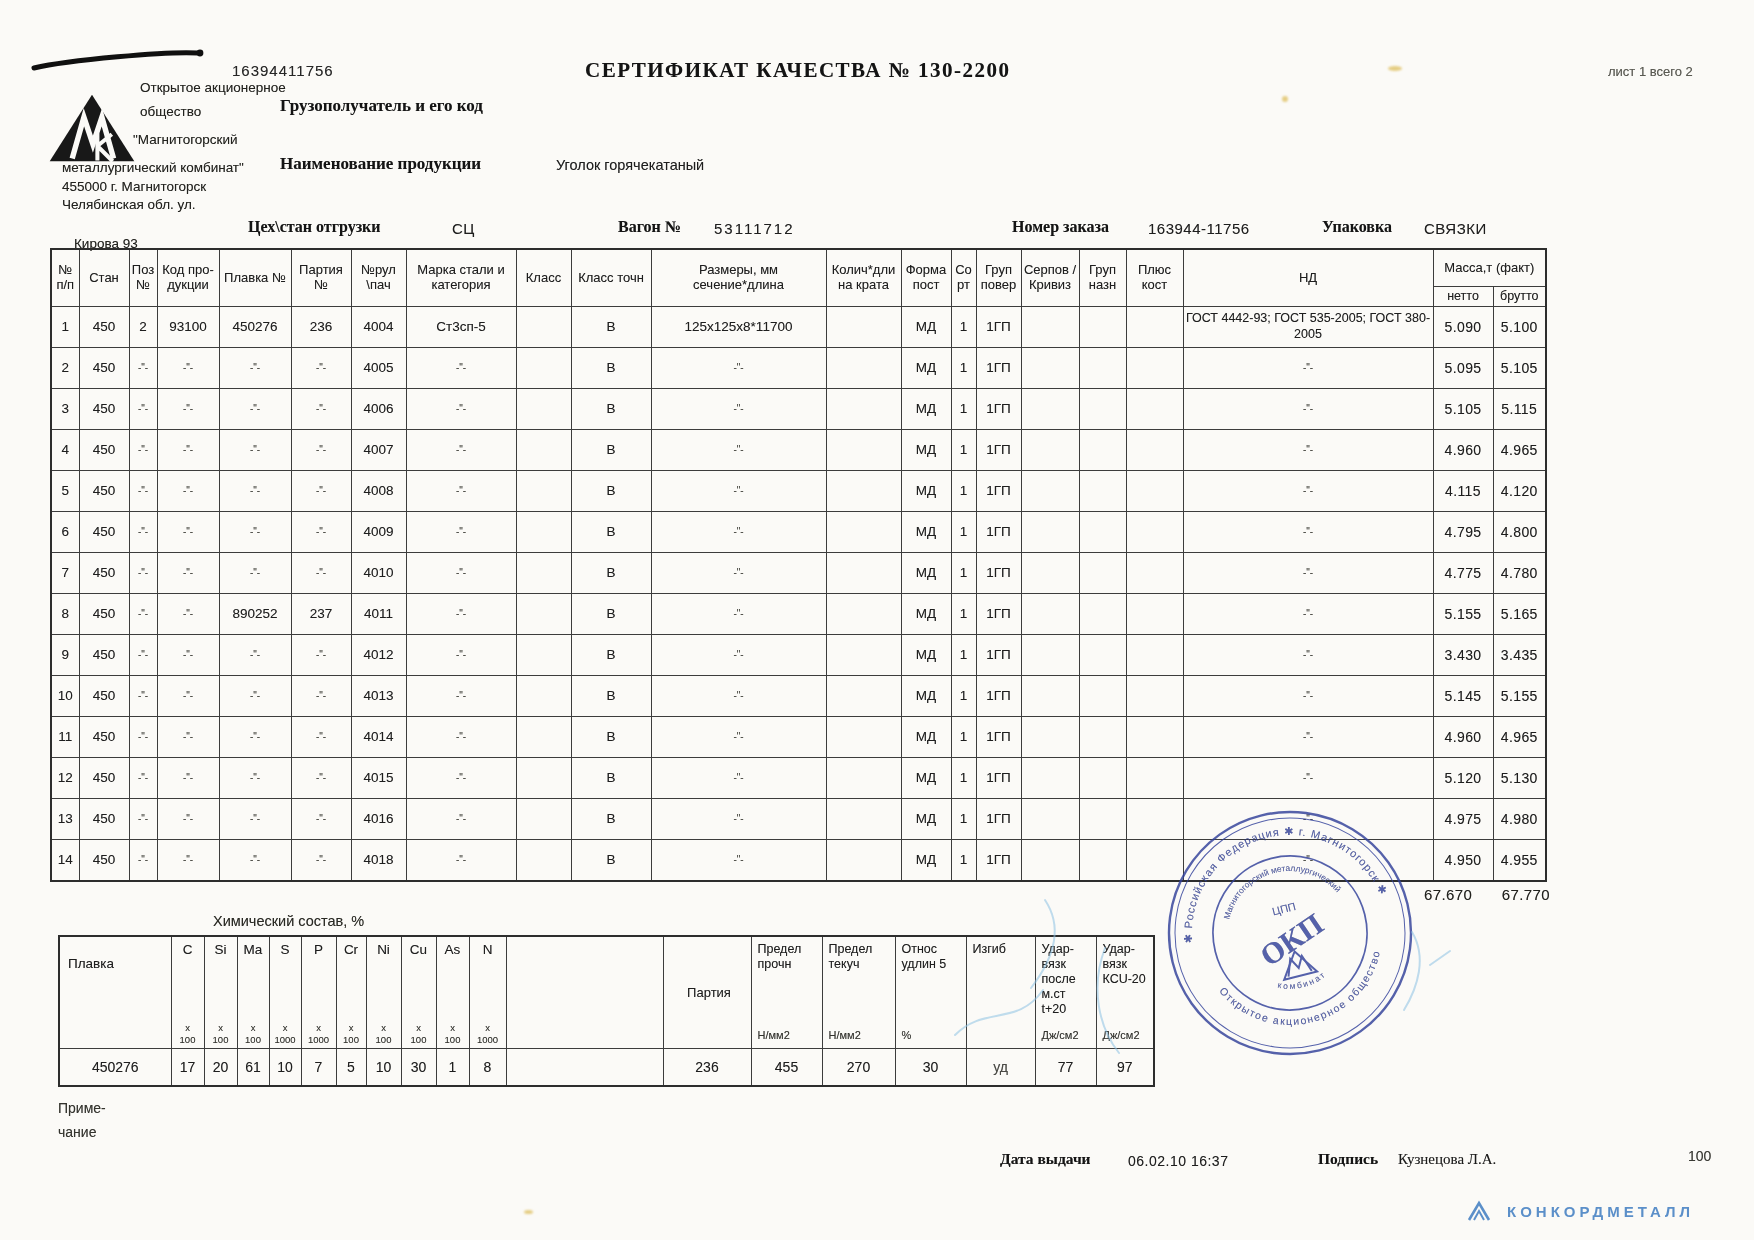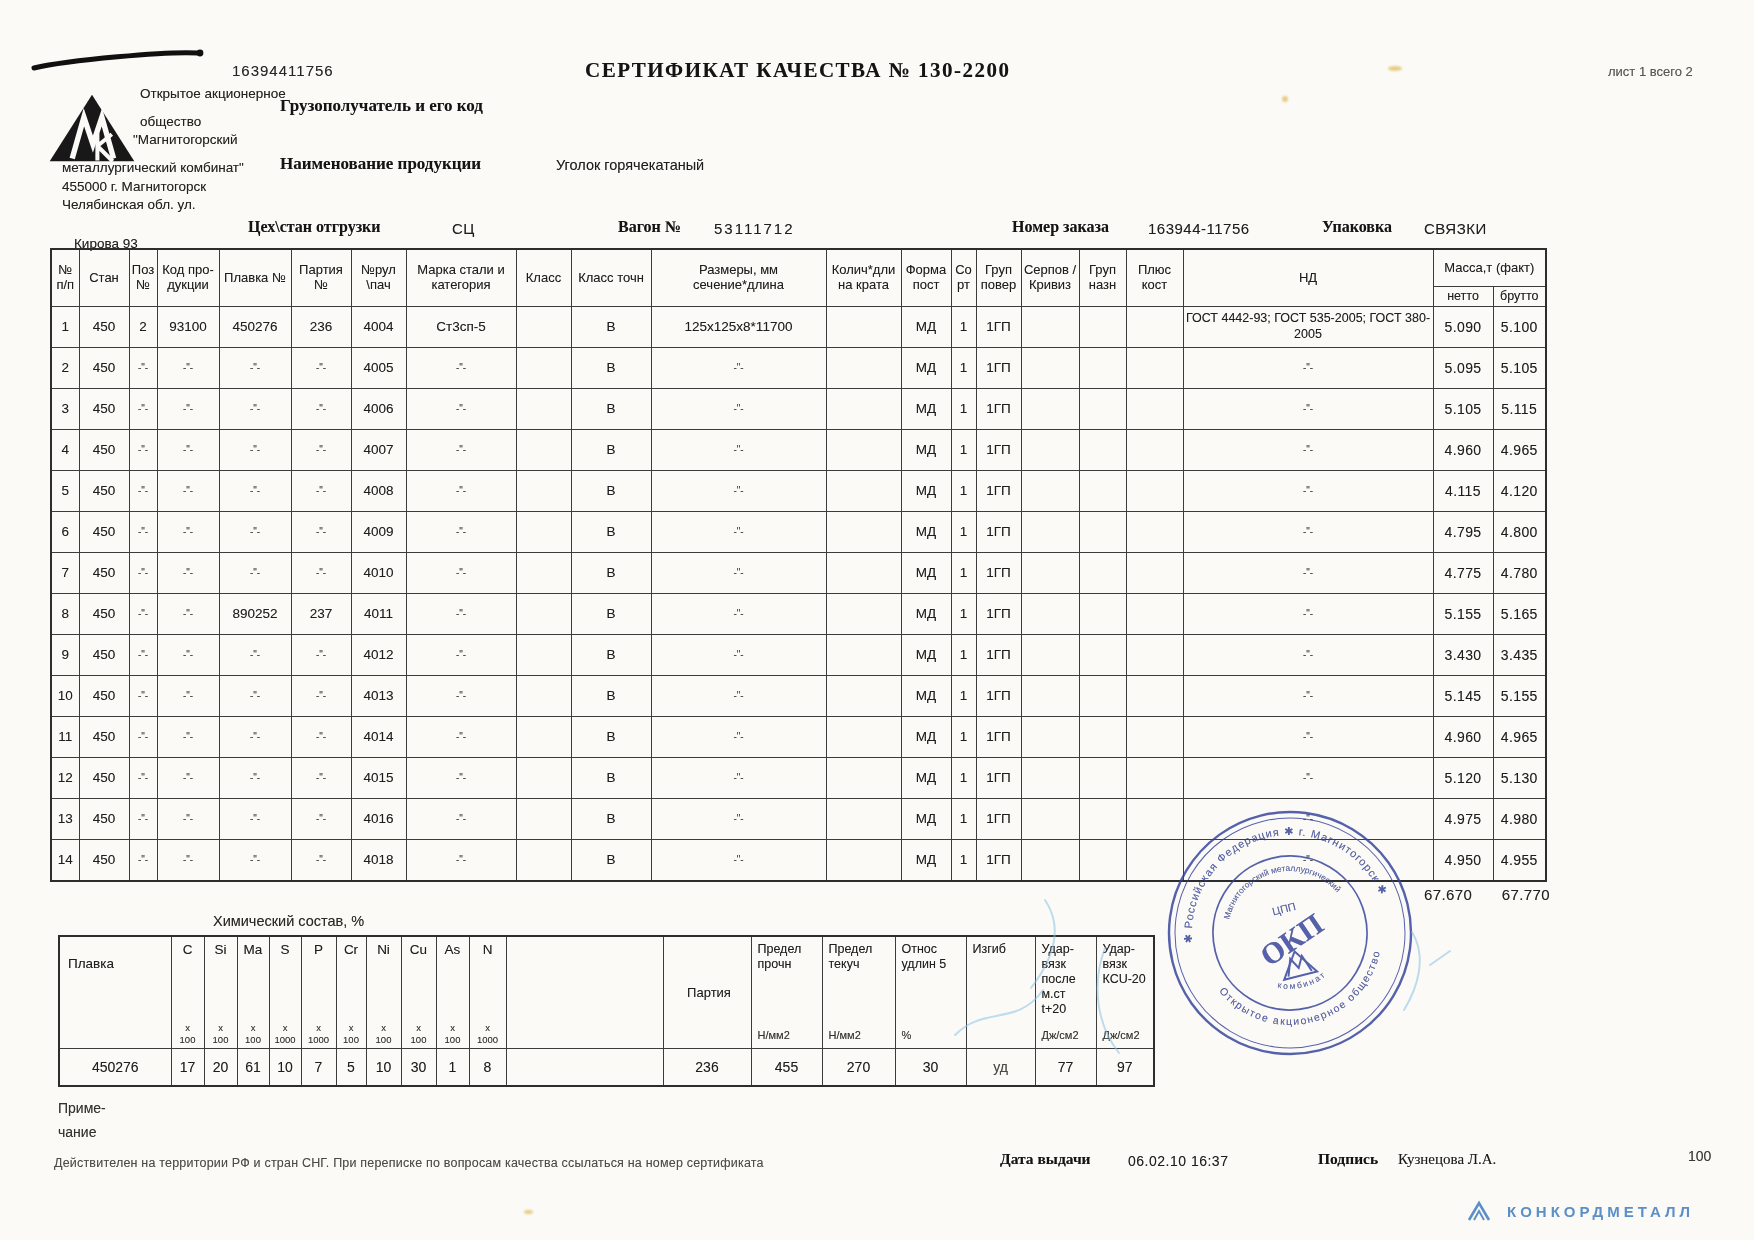--- a/index.html
+++ b/index.html
@@ -87,22 +87,22 @@
   <div class="abs doc-number">16394411756</div>
   <div class="abs title serif">СЕРТИФИКАТ КАЧЕСТВА  № 130-2200</div>
   <div class="abs sheet-info">лист 1 всего 2</div>
 
   <svg class="abs" style="left:46px;top:92px" width="92" height="72" viewBox="0 0 100 80">
     <polygon points="50,3 97,77 3,77" fill="#181818"></polygon>
     <path d="M28,74 L41,28 L51,58 L61,28 L74,74" stroke="#fbfaf7" stroke-width="6" fill="none"></path>
     <path d="M56,46 L56,76 M56,60 L72,47 M56,60 L73,77" stroke="#fbfaf7" stroke-width="4.5" fill="none"></path>
   </svg>
 
-  <div class="abs company-line" style="left:140px;top:86px">Открытое акционерное</div>
-  <div class="abs company-line" style="left:140px;top:114px">общество</div>
+  <div class="abs company-line" style="left:140px;top:80px">Открытое акционерное</div>
+  <div class="abs company-line" style="left:140px;top:104px">общество</div>
   <div class="abs company-line" style="left:133px;top:132px">"Магнитогорский</div>
   <div class="abs company-line" style="left:62px;top:160px">металлургический комбинат"</div>
   <div class="abs company-line" style="left:62px;top:179px">455000 г. Магнитогорск</div>
   <div class="abs company-line" style="left:62px;top:197px">Челябинская обл.  ул.</div>
   <div class="abs company-line" style="left:74px;top:236px">Кирова 93</div>
 
   <div class="abs consignee serif">Грузополучатель и его код</div>
   <div class="abs product-label serif">Наименование продукции</div>
   <div class="abs product-value">Уголок горячекатаный</div>
 
@@ -715,21 +715,20 @@
       <path d="M55,215 c30,-30 62,-8 88,-45"></path>
       <path d="M145,80 c20,30 6,62 -14,88"></path>
       <path d="M205,128 c-15,40 -6,80 14,105"></path>
       <path d="M512,112 c15,25 6,55 -8,78"></path>
       <path d="M530,145 l20,-14"></path>
     </g>
   </svg>
 
   <div class="abs note" style="top:1100px">Приме-</div>
   <div class="abs note" style="top:1124px">чание</div>
-  <div class="abs legal" style="top:1156px">Действителен на территории РФ и стран СНГ.  При переписке по вопросам качества ссылаться на номер сертификата</div>
   <div class="abs date-label serif">Дата выдачи</div>
   <div class="abs date-value">06.02.10 16:37</div>
   <div class="abs sign-label serif">Подпись</div>
   <div class="abs sign-value">Кузнецова Л.А.</div>
   <div class="abs page-code">100</div>
 
   <div class="abs brand">
     <svg width="26" height="22" viewBox="0 0 26 22">
       <polyline points="3,20 13,3 23,20" fill="none" stroke="#5b8fc9" stroke-width="2.6"></polyline>
       <polyline points="8,20 13,11 18,20" fill="none" stroke="#5b8fc9" stroke-width="2"></polyline>

